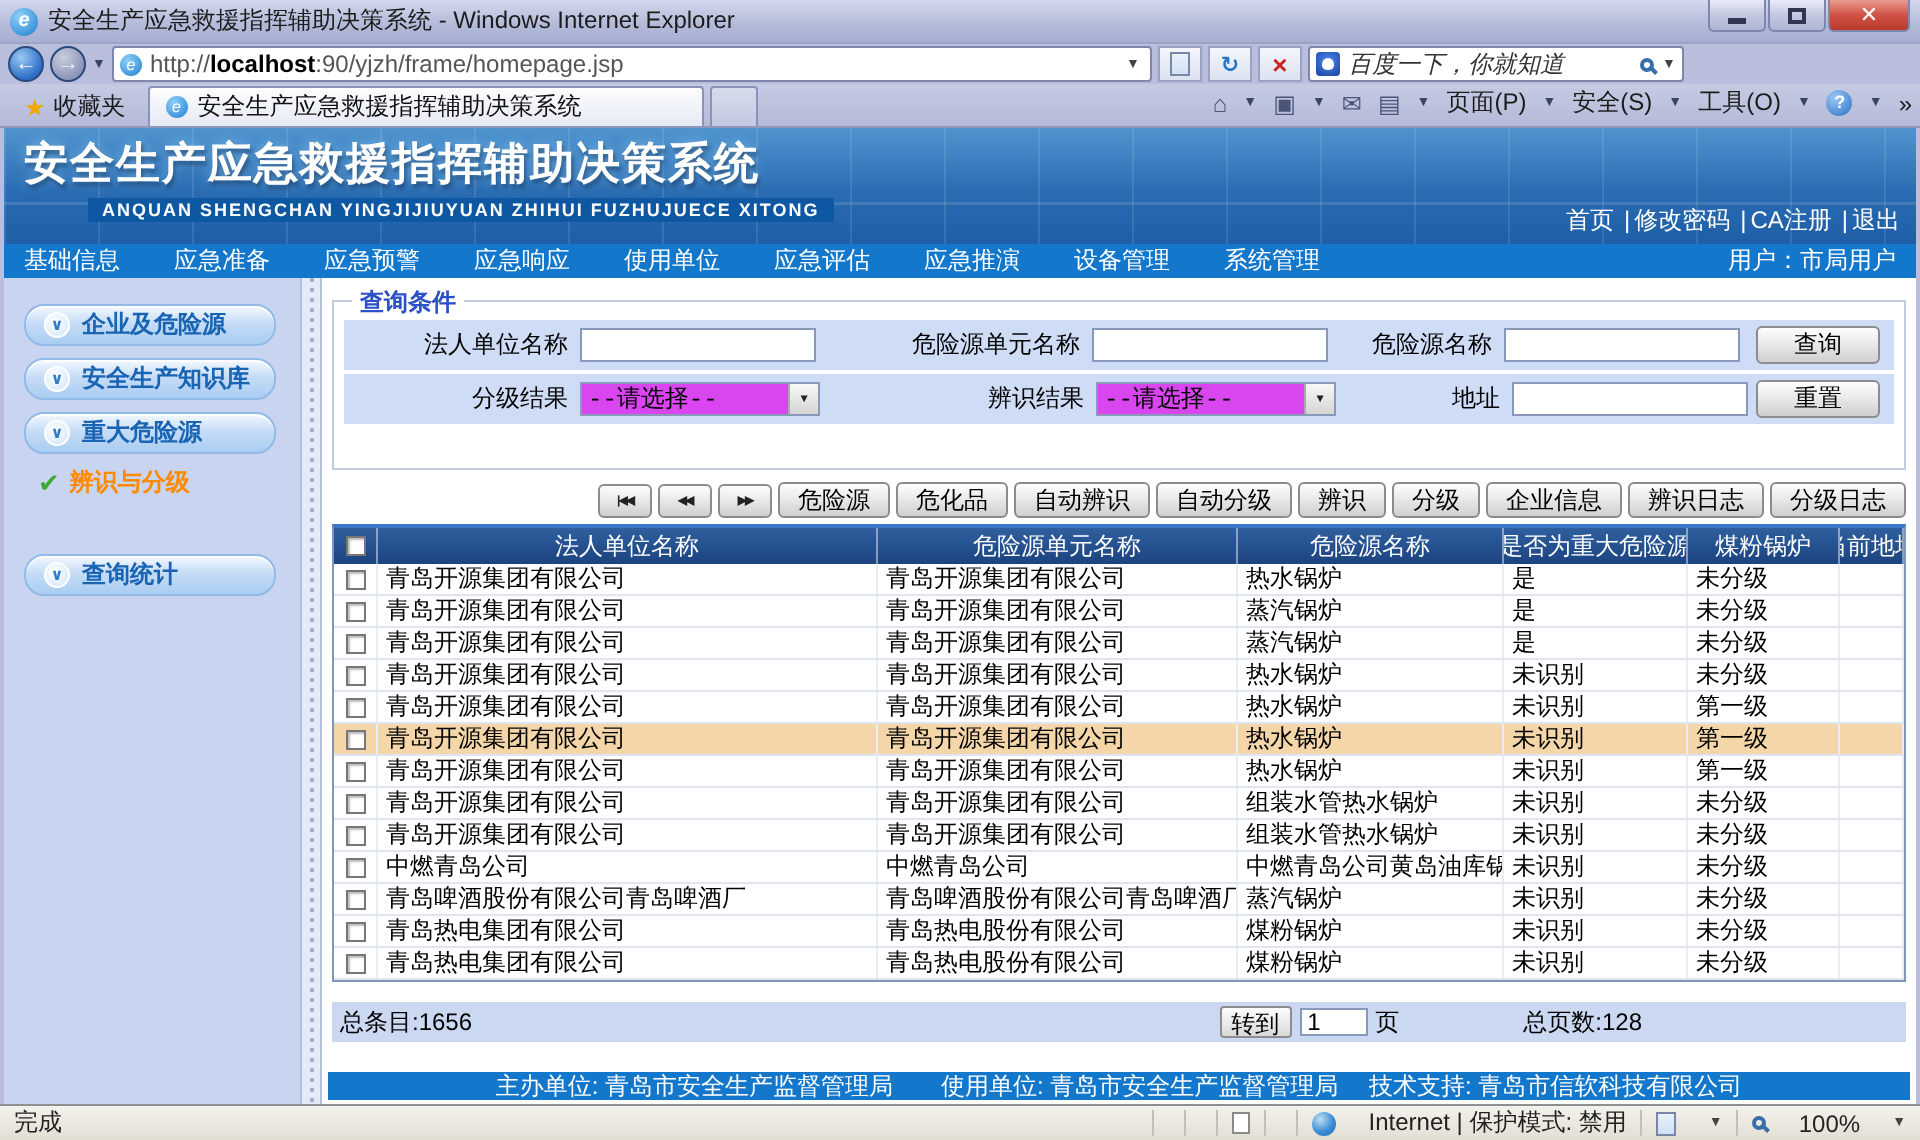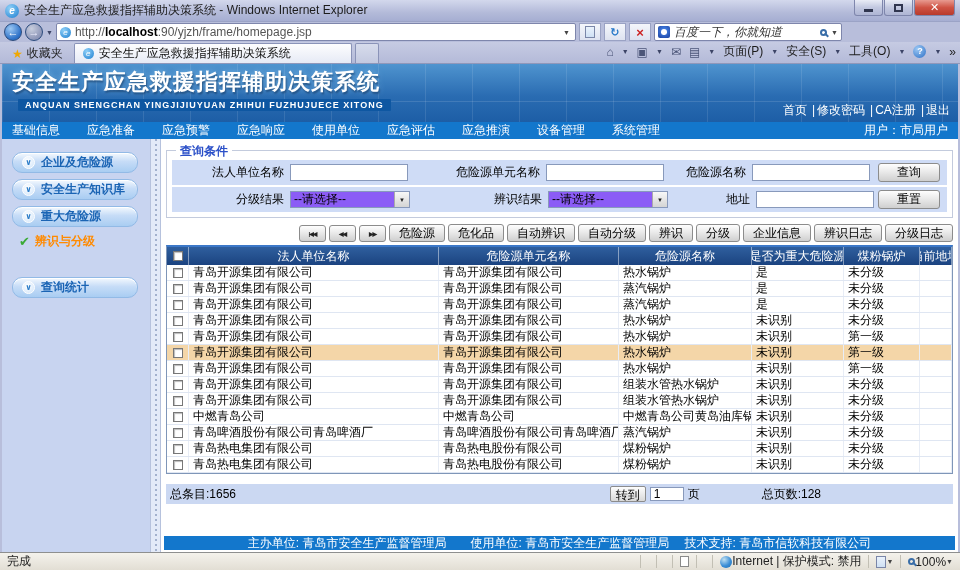--- a/index.html
+++ b/index.html
@@ -51,21 +51,21 @@
   .help-circ { width:13px; height:13px; border-radius:50%; background:radial-gradient(circle at 35% 30%,#9cc8f4,#2b6fc6); color:#fff; font-size:9px; font-weight:bold; text-align:center; line-height:13px; }
 
   
   .viewport { height:488px; margin:0 2px; background:#fff; display:flex; flex-direction:column; overflow:hidden; }
 
   .app-header { height:58px; position:relative; background:linear-gradient(#4f94cf,#2a6cb2 55%,#1d5ea6); overflow:hidden; }
   .app-header::before { content:""; position:absolute; inset:0;
     background:repeating-linear-gradient(90deg, rgba(255,255,255,.10) 0 1px, transparent 1px 47px),
                linear-gradient(transparent 64%, rgba(255,255,255,.12) 64% 66%, transparent 66%); }
   .app-title { position:relative; color:#fff; font-size:22px; font-weight:bold; letter-spacing:1px; padding:3px 0 0 10px; text-shadow:1px 2px 2px rgba(10,40,80,.55), 0 0 6px rgba(160,220,255,.6); }
-  .app-subtitle { position:relative; display:inline-block; margin:1px 0 0 16px; background:#0e57a2; color:#fff; font-size:9px; font-weight:bold; letter-spacing:1px; padding:1px 7px; border-radius:1px; }
+  .app-subtitle { position:relative; display:inline-block; margin:1px 0 0 42px; background:#0e57a2; color:#fff; font-size:9px; font-weight:bold; letter-spacing:1px; padding:1px 7px; border-radius:1px; }
   .top-links { position:absolute; right:8px; bottom:3px; color:#fff; }
   .toplink { cursor:pointer; }
   .sep { margin:0 2px 0 5px; }
 
   .nav { height:17px; background:#1377cc; display:flex; align-items:center; color:#fff; padding:0 10px; }
   .nav-left { display:flex; gap:27px; }
   .nav-item { cursor:pointer; white-space:nowrap; }
   .nav-right { margin-left:auto; display:flex; gap:22px; white-space:nowrap; }
 
   .app-body { height:413px; display:flex; background:#c8d4f0; }
@@ -78,27 +78,27 @@
   .check { color:#3aaa35; font-size:13px; }
   .side-gap { height:27px; }
 
   
   .splitter { width:11px; flex:none; background-color:#e3eaf8; border-left:1px solid #b6c2dd; border-right:1px solid #b6c2dd;
     background-image:repeating-linear-gradient(180deg, rgba(110,130,170,.55) 0 2px, transparent 2px 5px);
     background-size:2px 100%; background-position:center top; background-repeat:no-repeat; }
 
   
   .main { flex:1; background:#fff; display:flex; flex-direction:column; padding:0 3px; overflow:hidden; }
-  .fieldset { margin:11px 2px 0 2px; border:1px solid #c3cbdd; position:relative; padding:9px 5px 3px 5px; }
+  .fieldset { margin:11px 2px 0 2px; border:1px solid #c3cbdd; position:relative; padding:9px 5px 20px 5px;font-family:Liberation Mono, monospace; }
   .legend { position:absolute; top:-8px; left:9px; background:#fff; padding:0 4px; color:#2b50c8; font-weight:bold; }
   .q-row { display:flex; align-items:center; height:25px; background:#cfdcf6; margin-bottom:2px; }
   .q-label { text-align:right; padding-right:6px; white-space:nowrap; color:#000; }
   .q-label.w0 { width:118px; } .q-label.w1 { width:138px; } .q-label.w2 { width:88px; }
   .q-input { width:118px; height:17px; border:1px solid #8899bb; background:#fff; font-size:12px; font-family:inherit; padding:0 2px; }
-  .q-select { width:120px; height:17px; border:1px solid #8899bb; background:#8b5cf6; display:flex; align-items:center; }
+  .q-select { width:120px; height:17px; border:1px solid #8899bb; background:#d946ef; display:flex; align-items:center; }
   .sel-val { flex:1; padding-left:3px; white-space:nowrap; overflow:hidden; }
   .sel-arr { width:15px; height:15px; background:linear-gradient(#f8f8f8,#d4d4d4); border-left:1px solid #aaa; font-size:6px; display:flex; align-items:center; justify-content:center; color:#222; }
   .q-spacer { flex:1; }
   .q-btn { width:62px; height:19px; margin-right:7px; border:1px solid #8c8c8c; border-radius:3px; background:linear-gradient(#fefefe,#eaeaea 45%,#cfcfcf); font-size:12px; font-family:inherit; cursor:pointer; }
 
   .toolbar { display:flex; justify-content:flex-end; align-items:center; gap:3px; margin:6px 2px 3px 0; }
   .pager-btn { width:27px; height:17px; border:1px solid #8c8c8c; border-radius:3px; background:linear-gradient(#fefefe,#eaeaea 45%,#cfcfcf); font-size:6px; letter-spacing:-1px; color:#222; font-weight:bold; cursor:pointer; padding:0; }
   .tool-btn { height:18px; padding:0 9px; border:1px solid #8c8c8c; border-radius:3px; background:linear-gradient(#fefefe,#eaeaea 45%,#cfcfcf); font-size:12px; font-family:inherit; white-space:nowrap; cursor:pointer; }
 
   .dtable { margin:0 2px; border:1px solid #7f96b8; border-top:2px solid #3c78c8; }
@@ -117,21 +117,21 @@
   .goto-btn { margin-left:auto; width:36px; height:16px; border:1px solid #8c8c8c; border-radius:2px; background:linear-gradient(#fdfdfd,#d8d8d8); font-size:12px; font-family:inherit; cursor:pointer; padding:0; }
   .page-input { width:34px; height:14px; border:1px solid #8899bb; margin:0 4px; font-size:12px; font-family:inherit; padding:0 3px; background:#fff; }
   .pages-total { margin-left:62px; margin-right:128px; }
 
   .filler { flex:1; }
   .org-footer { height:14px; background:#1377cc; color:#fff; display:flex; align-items:center; justify-content:center; white-space:nowrap; margin-bottom:2px; font-size:12px; }
 
   
   .statusbar { height:18px; background:linear-gradient(#f4f2ec,#e2ded4); border-top:1px solid #8e8f8f; display:flex; padding-left:7px; color:#222; }
   .status-right { margin-left:auto; display:flex; align-items:center; height:100%; }
-  .pane { border-left:1px solid #c2bfb4; height:80%; display:flex; align-items:center; gap:0; padding:0 7px; }
+  .pane { border-left:1px solid #c2bfb4; height:80%; display:flex; align-items:center; gap:16px; padding:0 7px; }
   .pane.empty { width:16px; padding:0; }
   .doc-ico { width:9px; height:11px; border:1px solid #8a8a8a; background:#fff; }
   .globe { width:12px; height:12px; border-radius:50%; background:radial-gradient(circle at 35% 30%,#bfe0f2,#3b8ed6 55%,#1d6db4); flex:none; }
   .dd7 { font-size:7px; color:#444; }
 </style>
 </head>
 <body>
 
 <div class="window">
 

